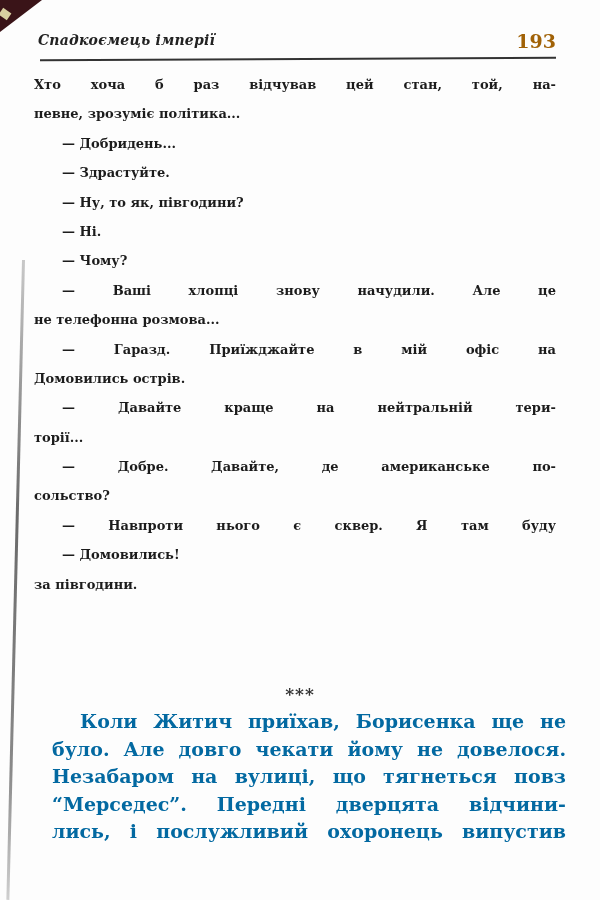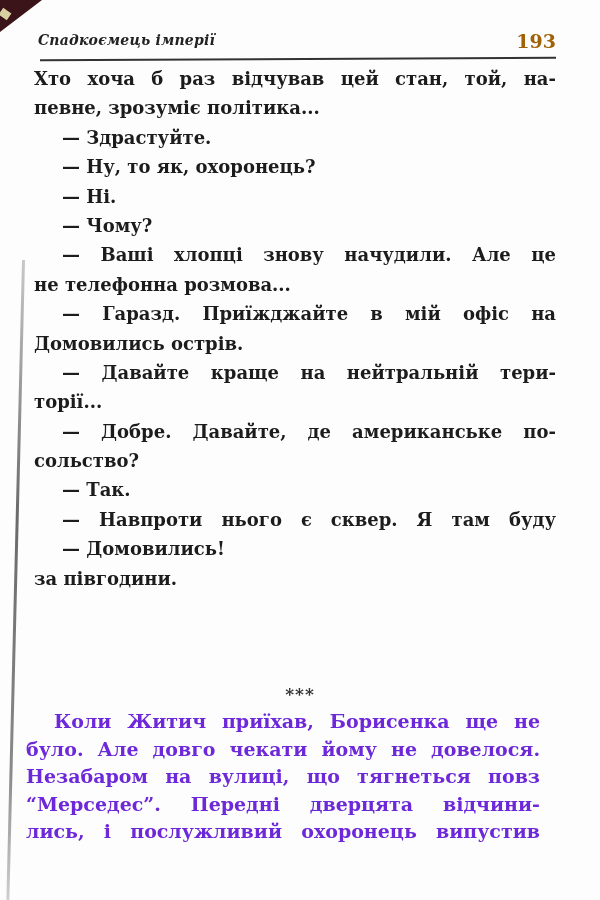--- a/index.html
+++ b/index.html
@@ -69,24 +69,24 @@
       left: 40px;
       top: 58px;
       width: 516px;
       height: 2px;
       background: #333;
       transform: rotate(-0.25deg);
     }
     .body-text {
       position: absolute;
       left: 34px;
-      top: 64px;
+      top: 70px;
       width: 522px;
       font-family: "DejaVu Serif", serif;
-      font-size: 18px;
+      font-size: 13px;
       font-weight: bold;
       line-height: 29.4px;
       color: #1c1c1c;
     }
     .line {
       white-space: nowrap;
       text-align: justify;
       text-align-last: justify;
       height: 29.4px;
       overflow: visible;
@@ -104,28 +104,28 @@
       width: 600px;
       top: 684px;
       text-align: center;
       font-size: 17px;
       font-weight: bold;
       color: #333;
       letter-spacing: 1px;
     }
     .second-section {
       position: absolute;
-      left: 26px;
+      left: 52px;
       top: 708px;
       width: 514px;
       font-family: "DejaVu Serif", serif;
       font-size: 19px;
       font-weight: bold;
       line-height: 27.5px;
-      color: #6d28d9;
+      color: #0369a1;
     }
     .second-section .line {
       height: 27.5px;
     }
   </style>
 </head>
 <body>
 
 <div class="corner-shadow"></div>
 <div class="corner-fleck"></div>
@@ -133,33 +133,33 @@
 
 <div class="header">
   <span class="running-title">Спадкоємець імперії</span>
   <span class="page-number">193</span>
 </div>
 <div class="header-rule"></div>
 
 <div class="body-text">
   <div class="line">Хто хоча б раз відчував цей стан, той, на-</div>
   <div class="line left">певне, зрозуміє політика...</div>
+  <div class="line left indent">— Добридень...</div>
   <div class="line left indent">— Здрастуйте.</div>
-  <div class="line left indent">— Ну, то як, охоронець?</div>
+  <div class="line left indent">— Ну, то як, півгодини?</div>
   <div class="line left indent">— Ні.</div>
   <div class="line left indent">— Чому?</div>
   <div class="line indent">— Ваші хлопці знову начудили. Але це</div>
   <div class="line left">не телефонна розмова...</div>
   <div class="line indent">— Гаразд. Приїжджайте в мій офіс на</div>
   <div class="line left">Домовились острів.</div>
   <div class="line indent">— Давайте краще на нейтральній тери-</div>
   <div class="line left">торії...</div>
   <div class="line indent">— Добре. Давайте, де американське по-</div>
   <div class="line left">сольство?</div>
-  <div class="line left indent">— Так.</div>
   <div class="line indent">— Навпроти нього є сквер. Я там буду</div>
   <div class="line left indent">— Домовились!</div>
   <div class="line left">за півгодини.</div>
 </div>
 
 <div class="separator">***</div>
 
 <div class="second-section">
   <div class="line indent">Коли Житич приїхав, Борисенка ще не</div>
   <div class="line">було. Але довго чекати йому не довелося.</div>

